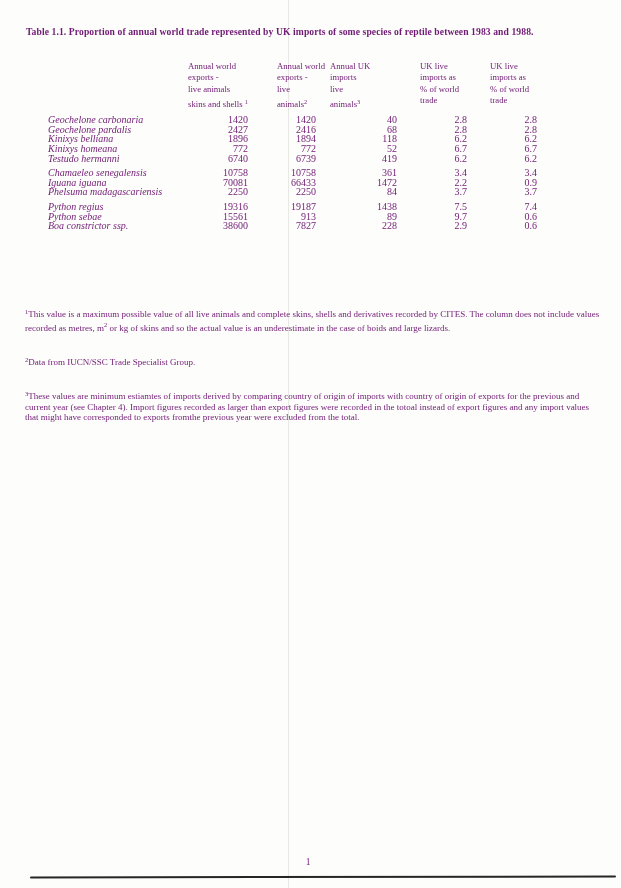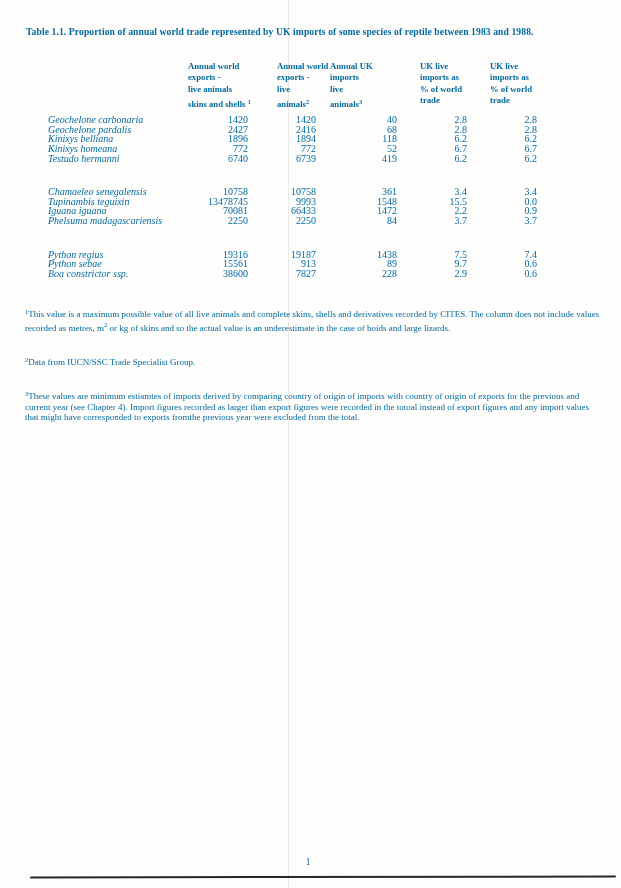--- a/index.html
+++ b/index.html
@@ -2,46 +2,46 @@
 <html><head>
 <meta charset="utf-8">
 <style>
   html,body { margin:0; padding:0; background:#e8e8e6; }
   .page {
     position:relative;
     width:621px; height:888px;
     margin:0 auto;
     background:#fdfdfb;
     font-family:"Liberation Serif", serif;
-    color:#0369a1;
+    color:#701a75;
     overflow:hidden;
   }
   .fold-line {
     position:absolute; left:288px; top:0; width:1px; height:100%;
     background:rgba(90,90,85,0.13);
   }
   .doc-title {
     position:absolute; left:26px; top:26px; width:575px;
     font-size:9.6px; font-weight:bold; letter-spacing:0.1px;
   }
   
   .table-header { position:absolute; top:61px; left:0; width:621px; }
   .th {
     position:absolute; top:0;
-    font-size:8.7px; font-weight:bold; line-height:11.4px;
+    font-size:8.7px; font-weight:normal; line-height:11.4px;
   }
   .th sup { font-size:6.3px; position:relative; top:0.5px; }
   .th0 { left:188px; width:90px; }
   .th1 { left:277px; width:70px; }
   .th2 { left:330px; width:66px; }
   .th3 { left:420px; width:66px; }
   .th4 { left:490px; width:70px; }
   
   .table-body { position:absolute; top:115px; left:0; width:621px; }
-  .tgroup + .tgroup { margin-top:24px; }
+  .tgroup + .tgroup { margin-top:5px; }
   .trow { position:relative; height:9.65px; font-size:10px; line-height:9.65px; }
   .species {
     position:absolute; left:48px; width:160px;
     font-style:italic; white-space:nowrap;
   }
   .num { position:absolute; width:95px; text-align:right; }
   .c1 { left:153px; }
   .c2 { left:221px; }
   .c3 { left:302px; }
   .c4 { left:372px; }
@@ -154,28 +154,20 @@
       <div class="tgroup">
         <div class="trow">
           <span class="species">Chamaeleo senegalensis</span>
           <span class="num c1">10758</span>
           <span class="num c2">10758</span>
           <span class="num c3">361</span>
           <span class="num c4">3.4</span>
           <span class="num c5">3.4</span>
         </div>
         <div class="trow">
-          <span class="species">Tupinambis teguixin</span>
-          <span class="num c1">13478745</span>
-          <span class="num c2">9993</span>
-          <span class="num c3">1548</span>
-          <span class="num c4">15.5</span>
-          <span class="num c5">0.0</span>
-        </div>
-        <div class="trow">
           <span class="species">Iguana iguana</span>
           <span class="num c1">70081</span>
           <span class="num c2">66433</span>
           <span class="num c3">1472</span>
           <span class="num c4">2.2</span>
           <span class="num c5">0.9</span>
         </div>
         <div class="trow">
           <span class="species">Phelsuma madagascariensis</span>
           <span class="num c1">2250</span>

